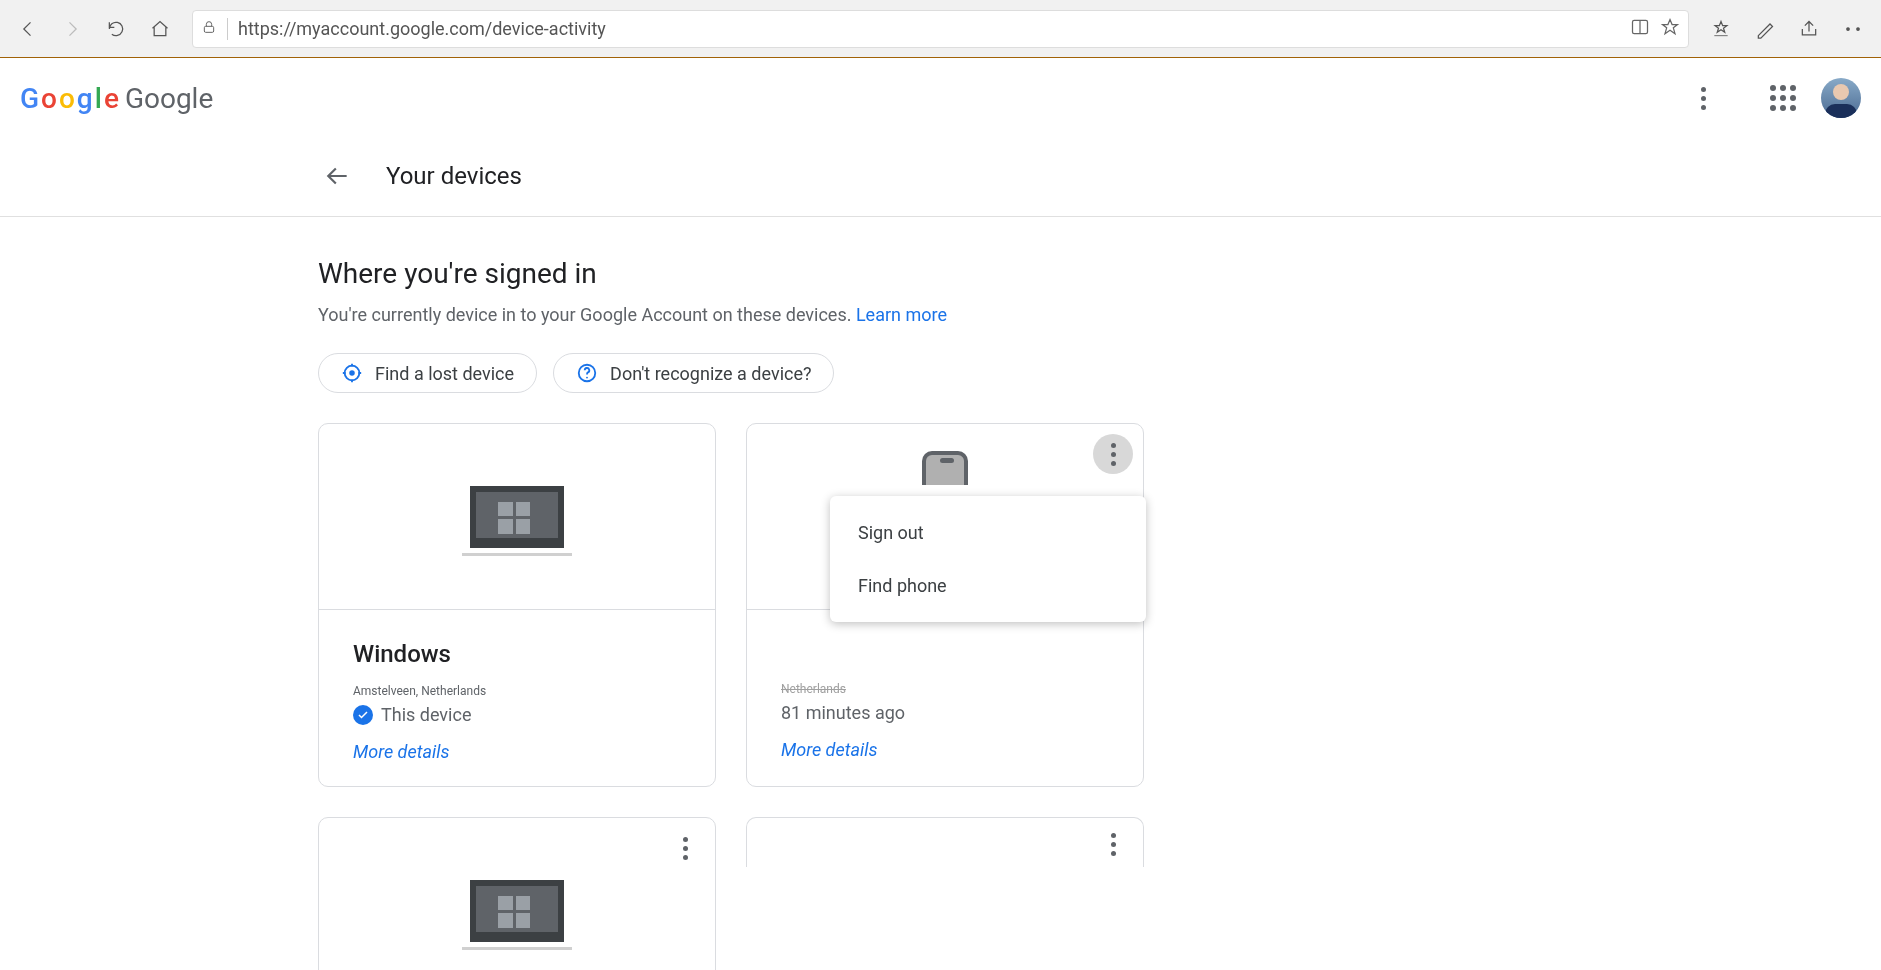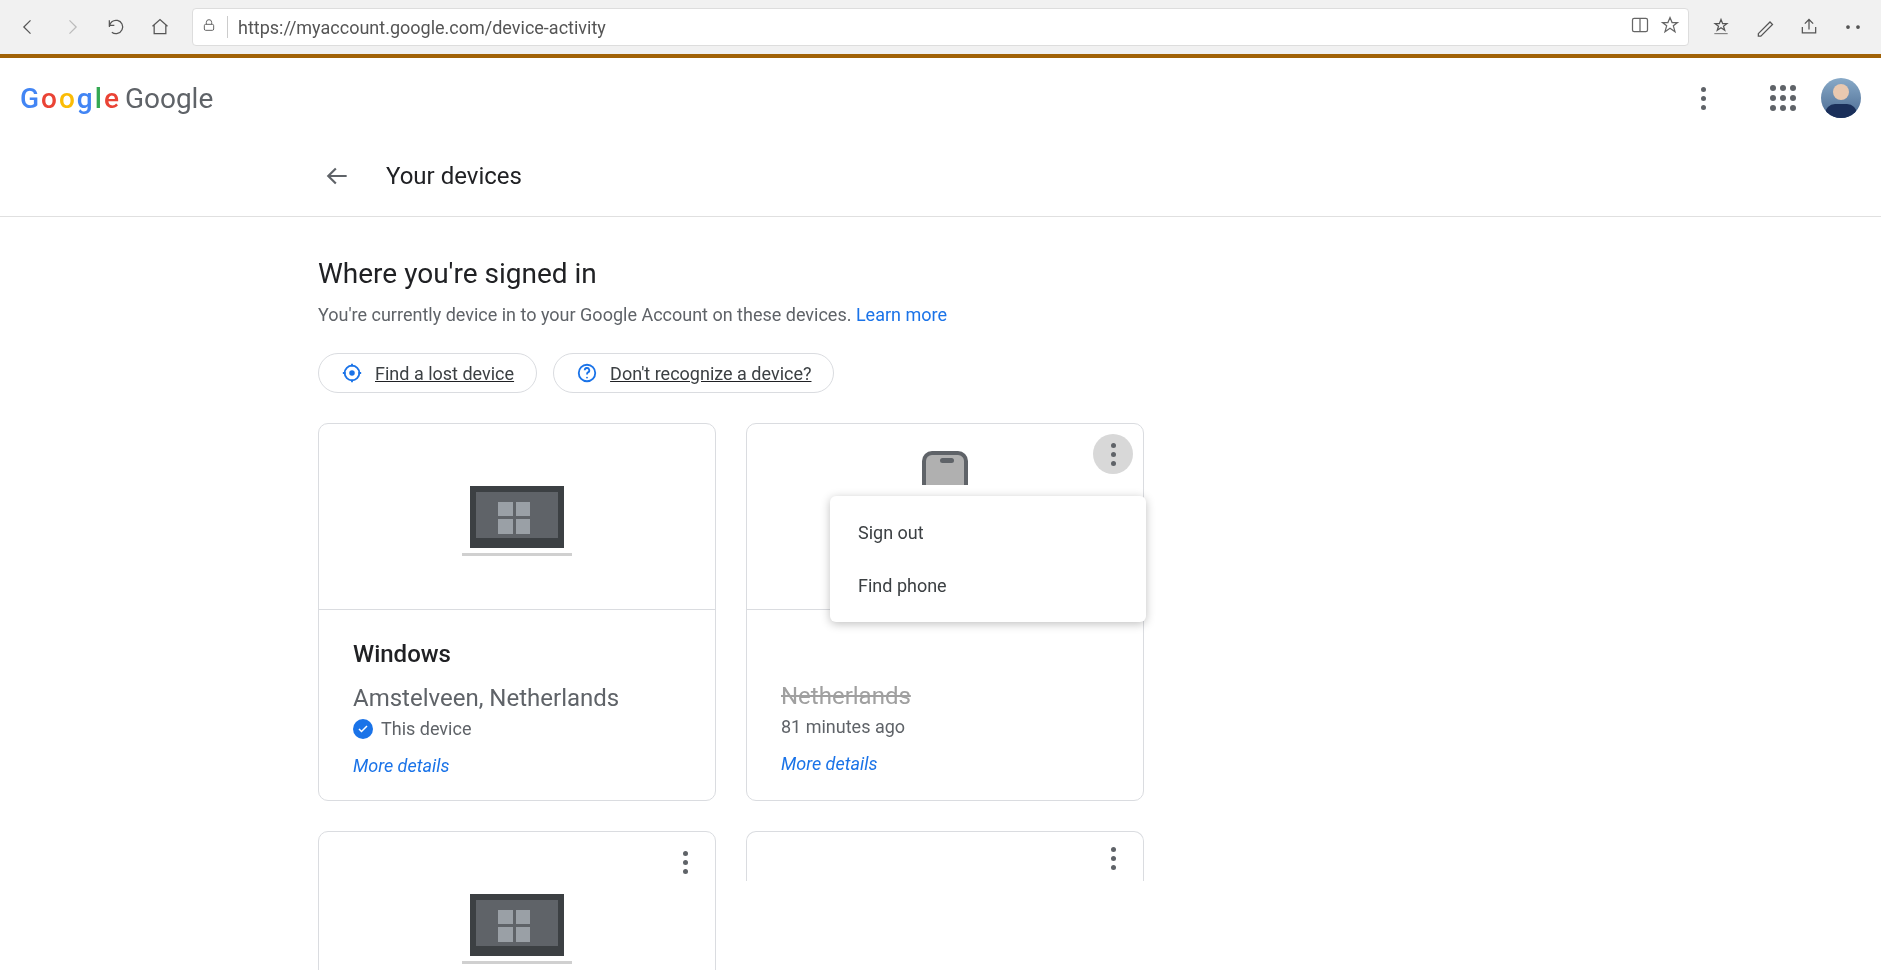--- a/index.html
+++ b/index.html
@@ -1,18 +1,18 @@
 <!DOCTYPE html>
 <html><head>
 <meta charset="utf-8">
 <style>
   * { box-sizing: border-box; margin: 0; padding: 0; }
   body { font-family: Roboto, Arial, sans-serif; background:#fff; color:#202124; width:1881px; height:970px; overflow:hidden;}
   
-  .browser-bar{ height:58px; background:#f1f1f1; border-bottom:4px solid #a16207; display:flex; align-items:center; padding:0 8px; gap:4px;}
+  .browser-bar{ height:58px; background:#f1f1f1; border-bottom:1px solid #a16207; display:flex; align-items:center; padding:0 8px; gap:4px;}
   .bicon{ width:40px; height:40px; display:flex; align-items:center; justify-content:center; color:#555; cursor:pointer;}
   .bicon svg{ width:20px; height:20px; stroke:#555; fill:none; stroke-width:1.5;}
   .bicon.disabled svg{stroke:#bbb;}
   .addrbar{ flex:1; height:38px; background:#fff; border:1px solid #ddd; border-radius:4px; display:flex; align-items:center; padding:0 8px; margin:0 8px; gap:10px;}
   .addrbar .lock svg{width:16px;height:16px;stroke:#666;fill:none;stroke-width:1.5;}
   .addrbar .sep{width:1px; height:22px; background:#ccc;}
   .url{ font-size:18px; color:#555;}
   .addr-right{ margin-left:auto; display:flex; gap:10px; align-items:center;}
   .addr-right svg{width:20px;height:20px;stroke:#666;fill:none;stroke-width:1.5;}
   .right-icons{ display:flex; gap:4px; align-items:center;}
@@ -33,37 +33,37 @@
   
   .title-row{ display:flex; align-items:center; gap:28px; padding:18px 0 20px 318px; }
   .title-row h1{ font-size:24px; font-weight:400; color:#202124;}
   .back-arrow svg{width:26px;height:26px;stroke:#5f6368;fill:none;stroke-width:2;}
   .hr{ border-bottom:1px solid #e0e0e0;}
   
   .content{ padding:40px 0 0 318px; width:1340px;}
   .section-title{ font-size:28px; font-weight:400; color:#202124; margin-bottom:14px;}
   .section-sub{ font-size:18px; color:#5f6368; margin-bottom:28px;}
   .link{ color:#1a73e8; cursor:pointer;}
-  .chip-row{ display:flex; gap:16px; margin-bottom:30px;text-decoration:underline;}
+  .chip-row{ display:flex; gap:16px; margin-bottom:30px;}
   .chip{ display:flex; align-items:center; gap:12px; border:1px solid #dadce0; border-radius:22px; padding:8px 22px; font-size:18px; color:#3c4043; cursor:pointer; background:#fff;}
   .chip svg{width:22px;height:22px;}
   .cards{ display:flex; gap:30px; flex-wrap:wrap;}
   .card{ width:398px; border:1px solid #dadce0; border-radius:10px; position:relative; background:#fff;}
   .card-top{ height:186px; border-bottom:1px solid #dadce0; display:flex; align-items:center; justify-content:center; position:relative;}
   .card-menu{ position:absolute; top:10px; right:10px; width:40px; height:40px; border-radius:50%; display:flex; align-items:center; justify-content:center; cursor:pointer;}
   .card-menu.active{ background:#d8d8d8;}
   .device-windows{ width:94px; height:62px; background:#5f6368; border:6px solid #3c4043; border-bottom-width:10px; position:relative;}
   .device-windows::after{ content:""; position:absolute; left:-14px; right:-14px; bottom:-18px; height:3px; background:#d0d0d0;}
   .win-tiles{ position:absolute; top:10px; left:22px; width:32px; height:32px; display:grid; grid-template-columns:1fr 1fr; grid-template-rows:1fr 1fr; gap:3px;}
   .win-tiles span{ background:#9aa0a6;}
   .device-phone{ width:46px; height:34px; border:4px solid #5f6368; border-bottom:none; border-radius:10px 10px 0 0; background:#b0b0b0; position:relative;}
   .device-phone::before{content:""; position:absolute; top:3px; left:14px; width:14px; height:5px; background:#5f6368; border-radius:3px;}
   .card-body{ padding:30px 34px 24px;}
   .card-body h3{ font-size:24px; font-weight:500; color:#202124; margin-bottom:16px;}
-  .card-body .loc{ font-size:24px; color:#5f6368; margin-bottom:6px;}
+  .card-body .loc{ font-size:12px; color:#5f6368; margin-bottom:6px;}
   .card-body .time{ font-size:18px; color:#5f6368; margin-bottom:16px; display:flex; align-items:center; gap:8px;}
   .check-badge{ width:20px; height:20px; background:#1a73e8; border-radius:50%; display:inline-flex; align-items:center; justify-content:center;}
   .check-badge svg{width:12px;height:12px;stroke:#fff;fill:none;stroke-width:3;}
   .more-link{ font-size:18px; color:#1a73e8; cursor:pointer;font-style:italic;}
   
   .menu-pop{ position:absolute; top:72px; right:-3px; width:316px; background:#fff; border-radius:6px; box-shadow:0 2px 10px rgba(0,0,0,0.25); padding:10px 0; z-index:50;}
   .menu-item{ padding:16px 28px; font-size:18px; color:#3c4043; cursor:pointer;}
   .card.partial{ height:50px; border-bottom:none; border-radius:10px 10px 0 0; overflow:hidden;}
   .card.partial .card-top{height:60px;}
   .obscured-text{ display:block;}

